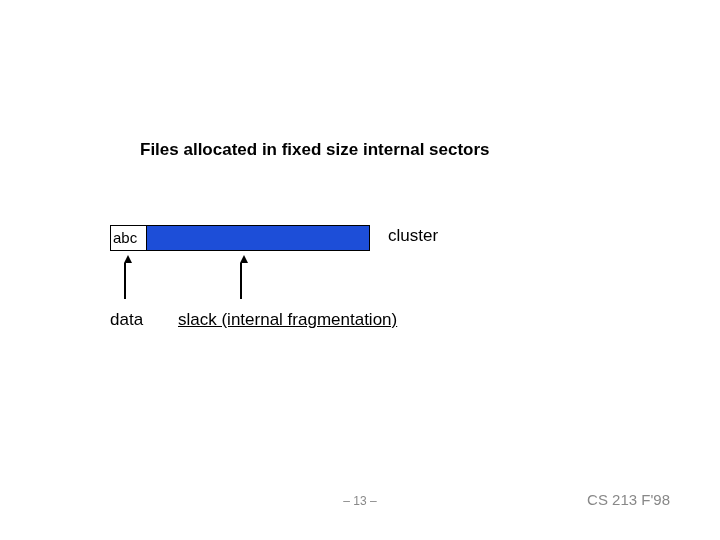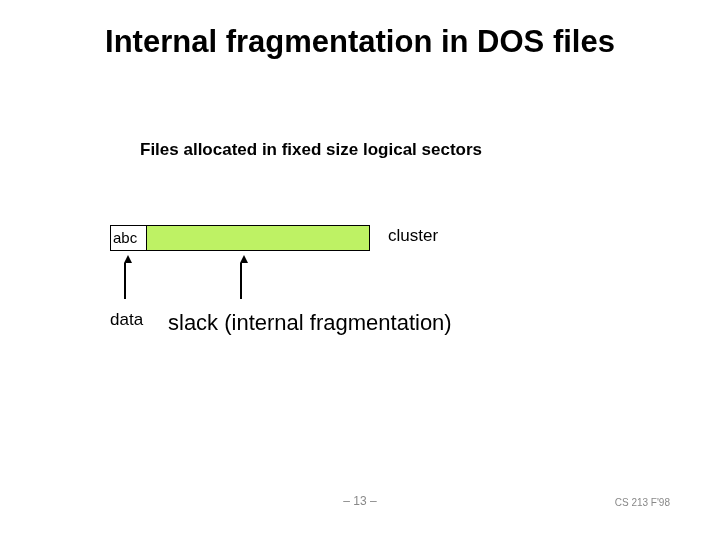--- a/index.html
+++ b/index.html
@@ -34,21 +34,21 @@
     font-weight: 700;
     font-size: 17px;
   }
   .cluster-box {
     position: absolute;
     top: 225px;
     left: 110px;
     width: 260px;
     height: 26px;
     border: 1px solid #000;
-    background: #bef264;
+    background: #1d4ed8;
     box-sizing: border-box;
   }
   .data-cell {
     position: absolute;
     top: 0;
     left: 0;
     width: 36px;
     height: 100%;
     background: #fff;
     border-right: 1px solid #000;
@@ -88,22 +88,23 @@
   .lbl-data {
     position: absolute;
     top: 310px;
     left: 110px;
     font-size: 17px;
     text-align: center;
   }
   .lbl-slack {
     position: absolute;
     top: 310px;
-    left: 168px;
-    font-size: 22px;
+    left: 178px;
+    font-size: 17px;
+    text-decoration: underline;
   }
   .footer-file {
     position: absolute;
     bottom: 32px;
     left: 30px;
     font-family: "Courier New", monospace;
     font-size: 15px;
   }
   .footer-page {
     position: absolute;
@@ -111,32 +112,31 @@
     left: 0;
     right: 0;
     text-align: center;
     font-size: 12px;
     color: #888;
   }
   .footer-course {
     position: absolute;
     bottom: 32px;
     right: 50px;
-    font-size: 10px;
+    font-size: 15px;
     color: #888;
   }
 </style>
 </head>
 <body>
 
 <div class="slide">
 
-  <div class="title">Internal fragmentation in DOS files</div>
 
-  <div class="subtitle">Files allocated in fixed size logical sectors</div>
+  <div class="subtitle">Files allocated in fixed size internal sectors</div>
 
   <div class="cluster-box">
     <div class="data-cell">abc</div>
   </div>
 
   <div class="cluster-label">cluster</div>
 
   <div class="arrow arrow-data">
     <div class="head"></div>
     <div class="shaft"></div>

